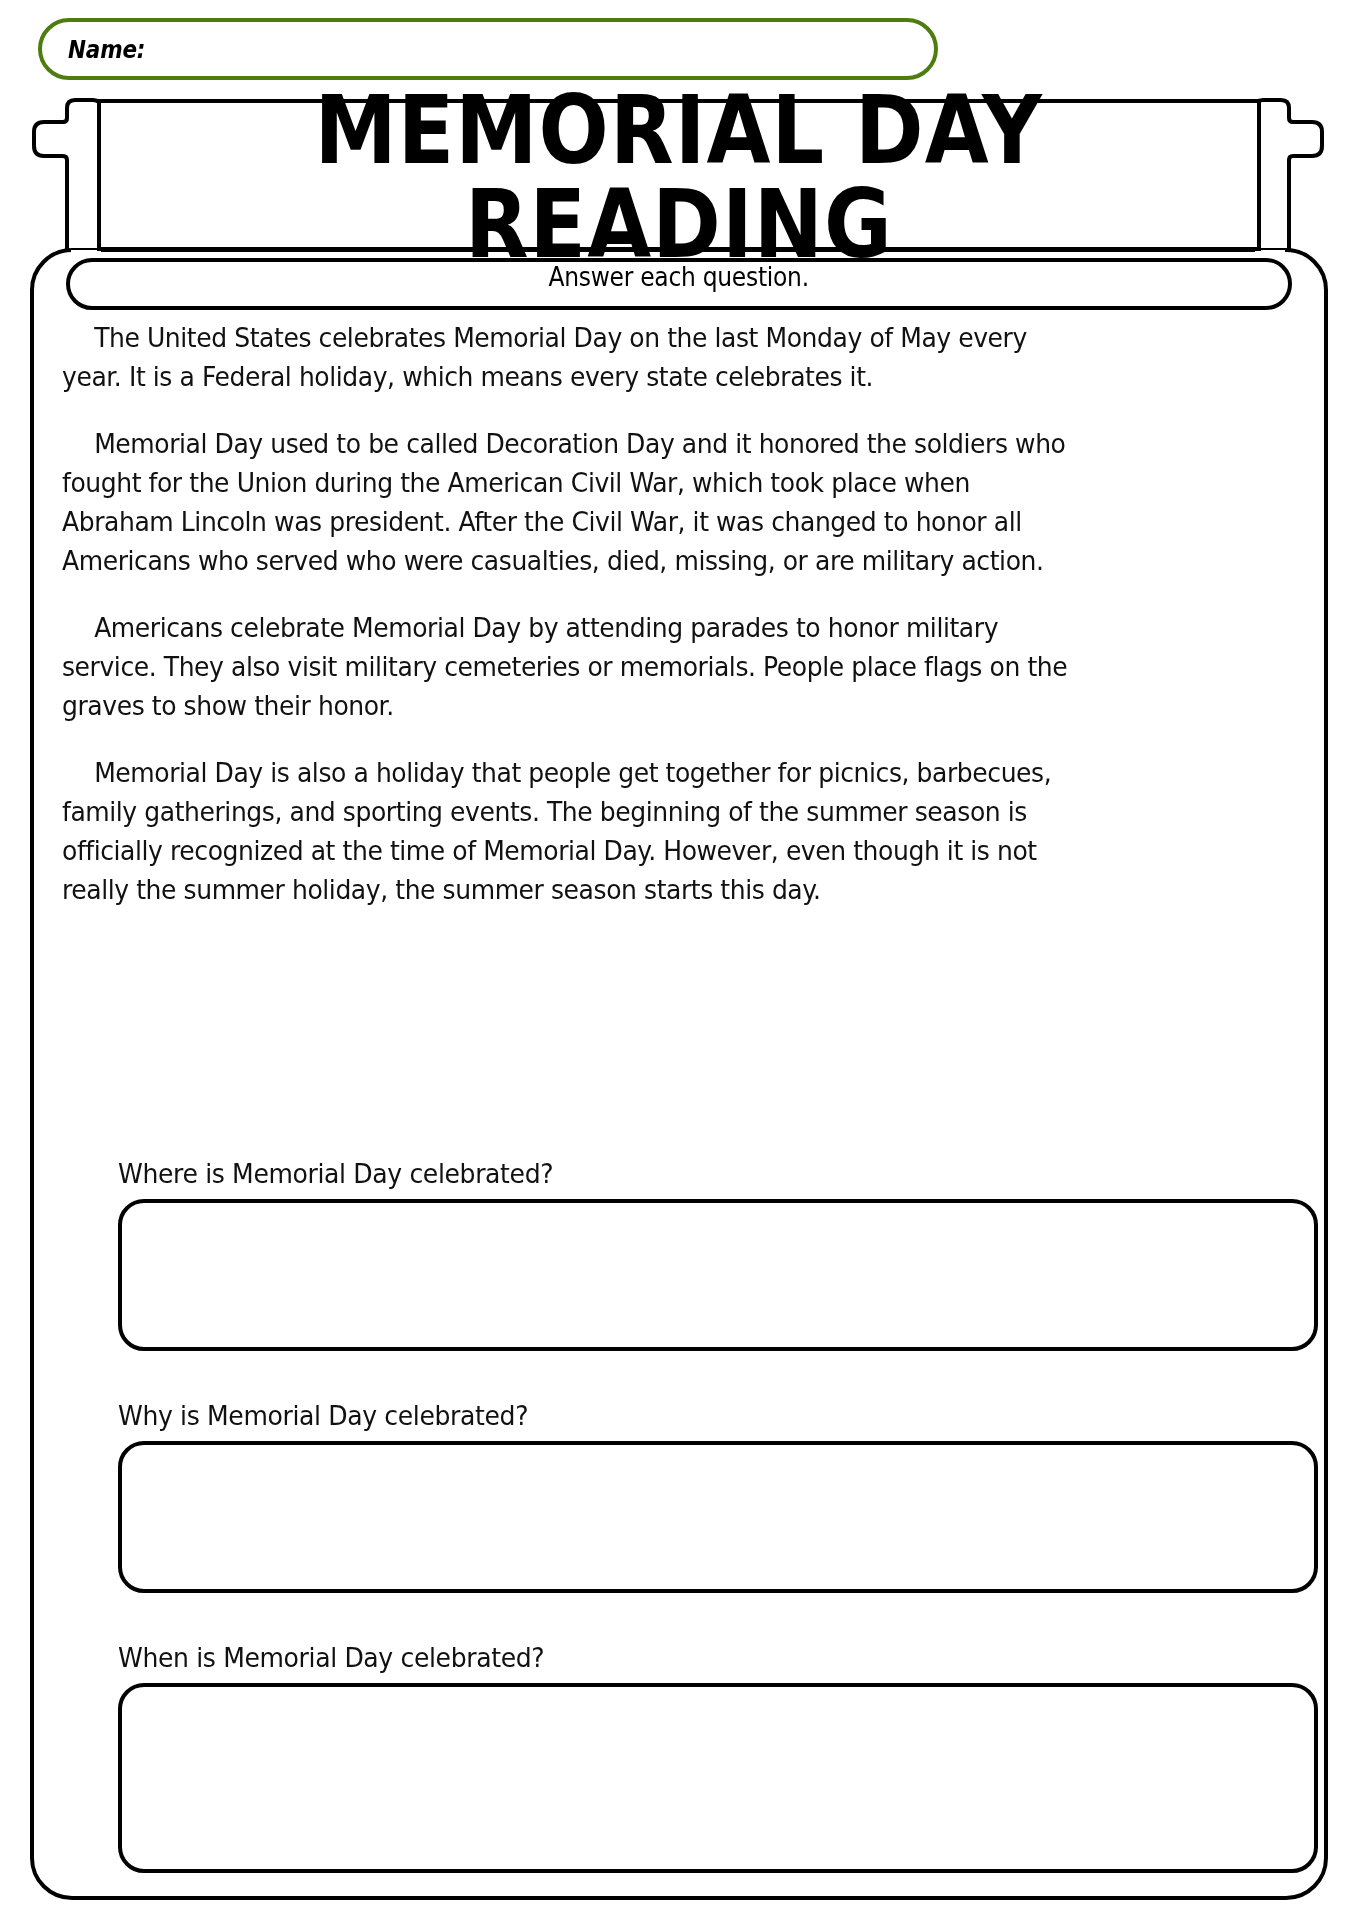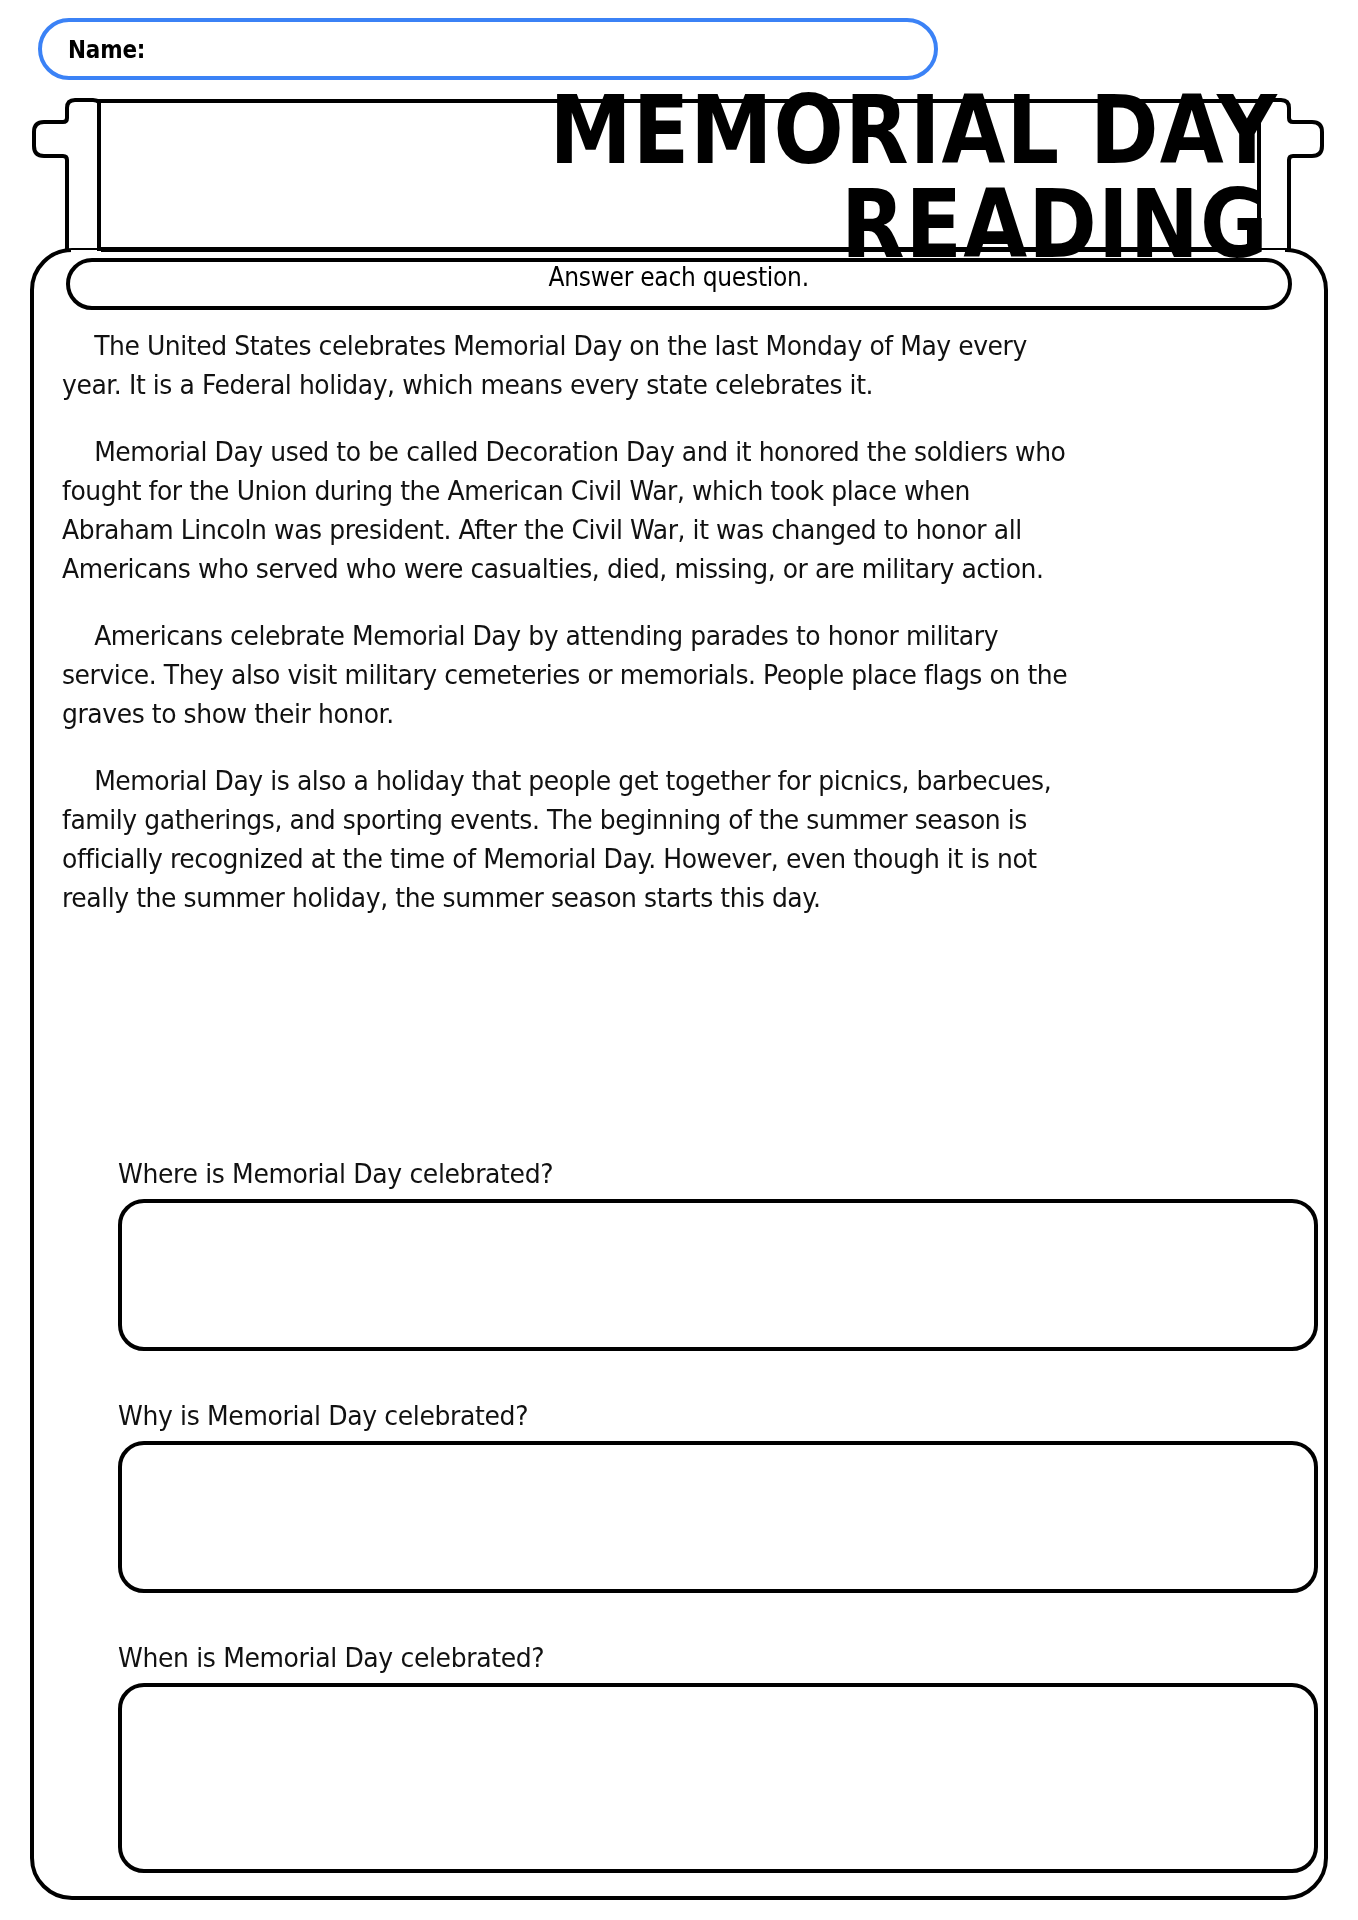--- a/index.html
+++ b/index.html
@@ -31,25 +31,26 @@
     left: 0;
     top: 18px;
     width: 1358px;
     height: 64px;
   }
   .pill {
     position: absolute;
     top: 0;
     height: 62px;
     box-sizing: border-box;
-    border: 4px solid #3b82f6;
+    border: 4px solid #4d7c0f;
     border-radius: 34px;
     background: #fff;
     display: flex;
     align-items: center;
+    font-style: italic;
   }
   .pill-name { left: 38px; width: 900px; }
   .pill-date { left: 962px; width: 358px; }
   .pill-label {
     font-family: "DejaVu Sans", sans-serif;
     font-size: 25px;
     font-weight: 600;
     letter-spacing: -0.2px;
     margin-left: 26px;
     transform: scaleX(0.86);
@@ -75,21 +76,21 @@
     left: 97px;
     top: 99px;
     width: 1164px;
     height: 152px;
     box-sizing: border-box;
     border: 4px solid #000;
     background: #fff;
     z-index: 3;
     display: flex;
     flex-direction: column;
-    align-items: flex-end;
+    align-items: center;
     justify-content: center;
     overflow: visible;
   }
   .title-line {
     font-family: "DejaVu Sans", sans-serif;
     font-weight: 700;
     color: #000;
     line-height: 0.84;
     letter-spacing: 1px;
     white-space: nowrap;
@@ -149,21 +150,21 @@
     font-weight: 500;
     letter-spacing: -0.3px;
     transform: scaleX(0.9);
     white-space: nowrap;
   }
 
   
   .passage {
     position: absolute;
     left: 62px;
-    top: 326px;
+    top: 318px;
     width: 1020px;
     z-index: 4;
   }
   .para {
     font-family: "DejaVu Sans", sans-serif;
     font-size: 26.5px;
     line-height: 39px;
     letter-spacing: -0.45px;
     text-indent: 34px;
     margin: 0 0 28px 0;

